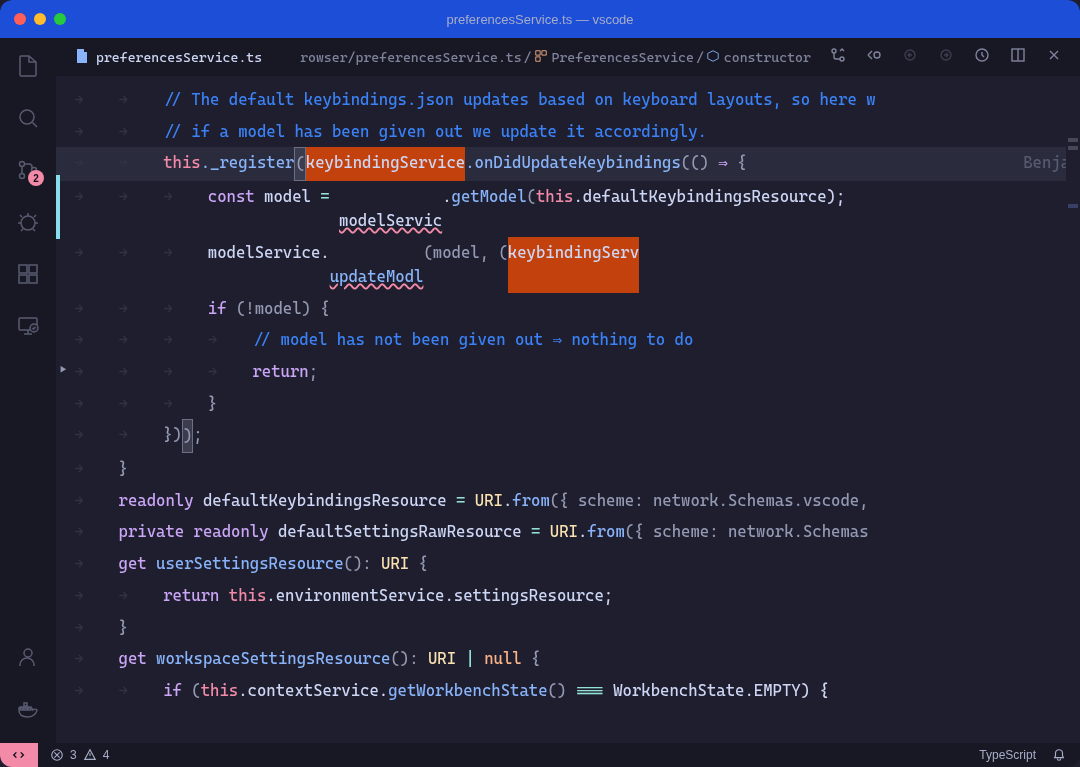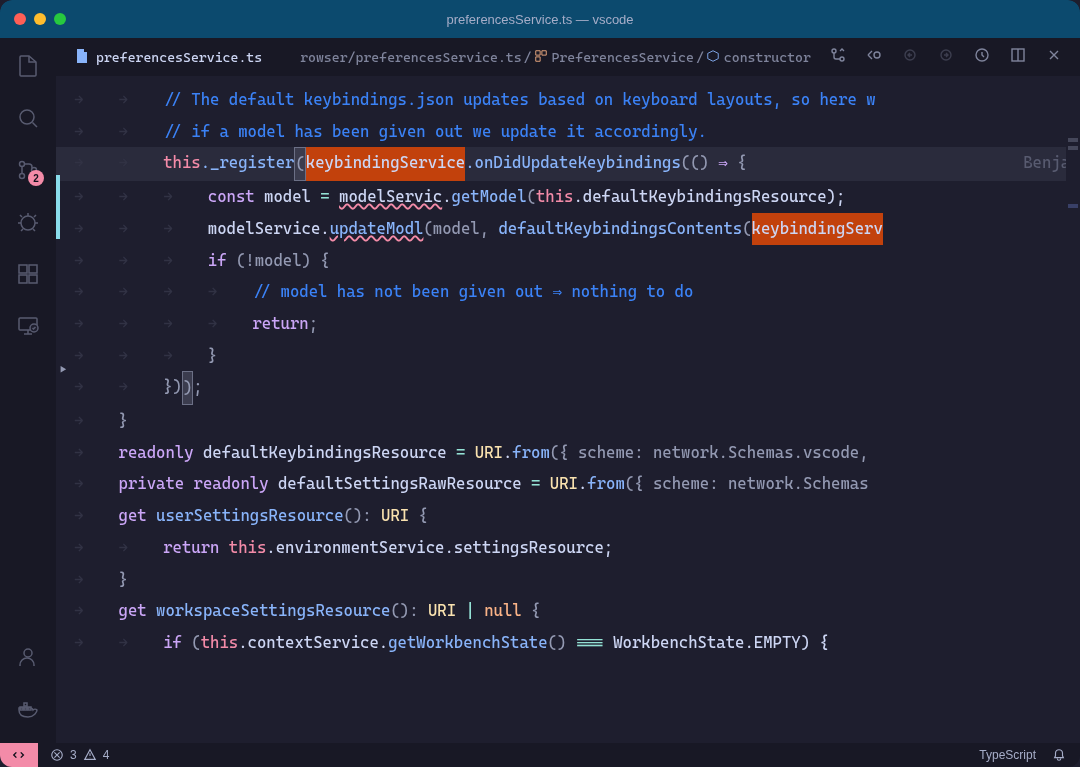--- a/index.html
+++ b/index.html
@@ -7,21 +7,21 @@
       width: 1080px;
       height: 767px;
       background: #1e1e2e;
       font-family: 'SF Mono', Monaco, 'Cascadia Code', monospace;
       overflow: hidden;
       border-radius: 12px;
       position: relative;
     }
     .titlebar {
       height: 38px;
-      background: #0c4a6e;
+      background: #1d4ed8;
       display: flex;
       align-items: center;
       padding: 0 14px;
       position: relative;
       border-radius: 12px 12px 0 0;
     }
     .traffic-lights {
       display: flex;
       gap: 8px;
     }
@@ -172,20 +172,21 @@
     .type { color: #f9e2af; }
     .this { color: #f38ba8; }
     .comment { color: #3b82f6; }
     .paren { color: #9399b2; }
     .op { color: #94e2d5; }
     .ident { color: #cdd6f4; }
     .num { color: #fab387; }
     .squiggle {
       text-decoration: underline wavy #f38ba8;
       text-decoration-thickness: 1.5px;
+      margin-top: 24px;
     }
     .highlight { background: #2a2b3c; }
     .sel { background: #c2410c; }
     .bracket-hl { background: #3b3c4e; border: 1px solid #6c7086; }
     .blame {
       color: #585b70;
       margin-left: auto;
       padding-right: 10px;
       font-style: normal;
     }
@@ -377,21 +378,21 @@
     </div>
 
     <div class="editor">
       <div class="gutter-mod"></div>
       <div class="fold-marker">▶</div>
 
       <div class="line"><span class="indent-arrow">→</span><span class="indent-arrow">→</span><span class="comment">// The default keybindings.json updates based on keyboard layouts, so here w</span></div>
       <div class="line"><span class="indent-arrow">→</span><span class="indent-arrow">→</span><span class="comment">// if a model has been given out we update it accordingly.</span></div>
       <div class="line highlight"><span class="indent-arrow">→</span><span class="indent-arrow">→</span><span class="this">this</span><span class="fn">._register</span><span class="paren bracket-hl">(</span><span class="ident sel">keybindingService</span><span class="fn">.onDidUpdateKeybindings</span><span class="paren">(() </span><span class="kw">⇒</span><span class="paren"> {</span><span class="blame">Benja</span></div>
       <div class="line"><span class="indent-arrow">→</span><span class="indent-arrow">→</span><span class="indent-arrow">→</span><span class="kw">const</span><span class="ident"> model </span><span class="op">= </span><span class="ident squiggle">modelServic</span><span class="ident">.</span><span class="fn">getModel</span><span class="paren">(</span><span class="this">this</span><span class="ident">.defaultKeybindingsResource);</span></div>
-      <div class="line"><span class="indent-arrow">→</span><span class="indent-arrow">→</span><span class="indent-arrow">→</span><span class="ident">modelService.</span><span class="fn squiggle">updateModl</span><span class="paren">(model, </span><span class="fn">defaultKeybindingsContents</span><span class="paren">(</span><span class="ident sel">keybindingServ</span></div>
+      <div class="line"><span class="indent-arrow">→</span><span class="indent-arrow">→</span><span class="indent-arrow">→</span><span class="ident">modelService.</span><span class="fn squiggle">updateModl</span><span class="paren">(model, </span><span class="paren">(</span><span class="ident sel">keybindingServ</span></div>
       <div class="line"><span class="indent-arrow">→</span><span class="indent-arrow">→</span><span class="indent-arrow">→</span><span class="kw">if</span><span class="paren"> (!model) {</span></div>
       <div class="line"><span class="indent-arrow">→</span><span class="indent-arrow">→</span><span class="indent-arrow">→</span><span class="indent-arrow">→</span><span class="comment">// model has not been given out ⇒ nothing to do</span></div>
       <div class="line"><span class="indent-arrow">→</span><span class="indent-arrow">→</span><span class="indent-arrow">→</span><span class="indent-arrow">→</span><span class="kw">return</span><span class="paren">;</span></div>
       <div class="line"><span class="indent-arrow">→</span><span class="indent-arrow">→</span><span class="indent-arrow">→</span><span class="paren">}</span></div>
       <div class="line"><span class="indent-arrow">→</span><span class="indent-arrow">→</span><span class="paren">})</span><span class="paren bracket-hl">)</span><span class="paren">;</span></div>
       <div class="line"><span class="indent-arrow">→</span><span class="paren">}</span></div>
       <div class="line"></div>
       <div class="line"><span class="indent-arrow">→</span><span class="kw">readonly</span><span class="ident"> defaultKeybindingsResource </span><span class="op">= </span><span class="type">URI</span><span class="ident">.</span><span class="fn">from</span><span class="paren">({ scheme: network.Schemas.vscode,</span></div>
       <div class="line"><span class="indent-arrow">→</span><span class="kw">private</span><span class="kw"> readonly</span><span class="ident"> defaultSettingsRawResource </span><span class="op">= </span><span class="type">URI</span><span class="ident">.</span><span class="fn">from</span><span class="paren">({ scheme: network.Schemas</span></div>
       <div class="line"></div>

